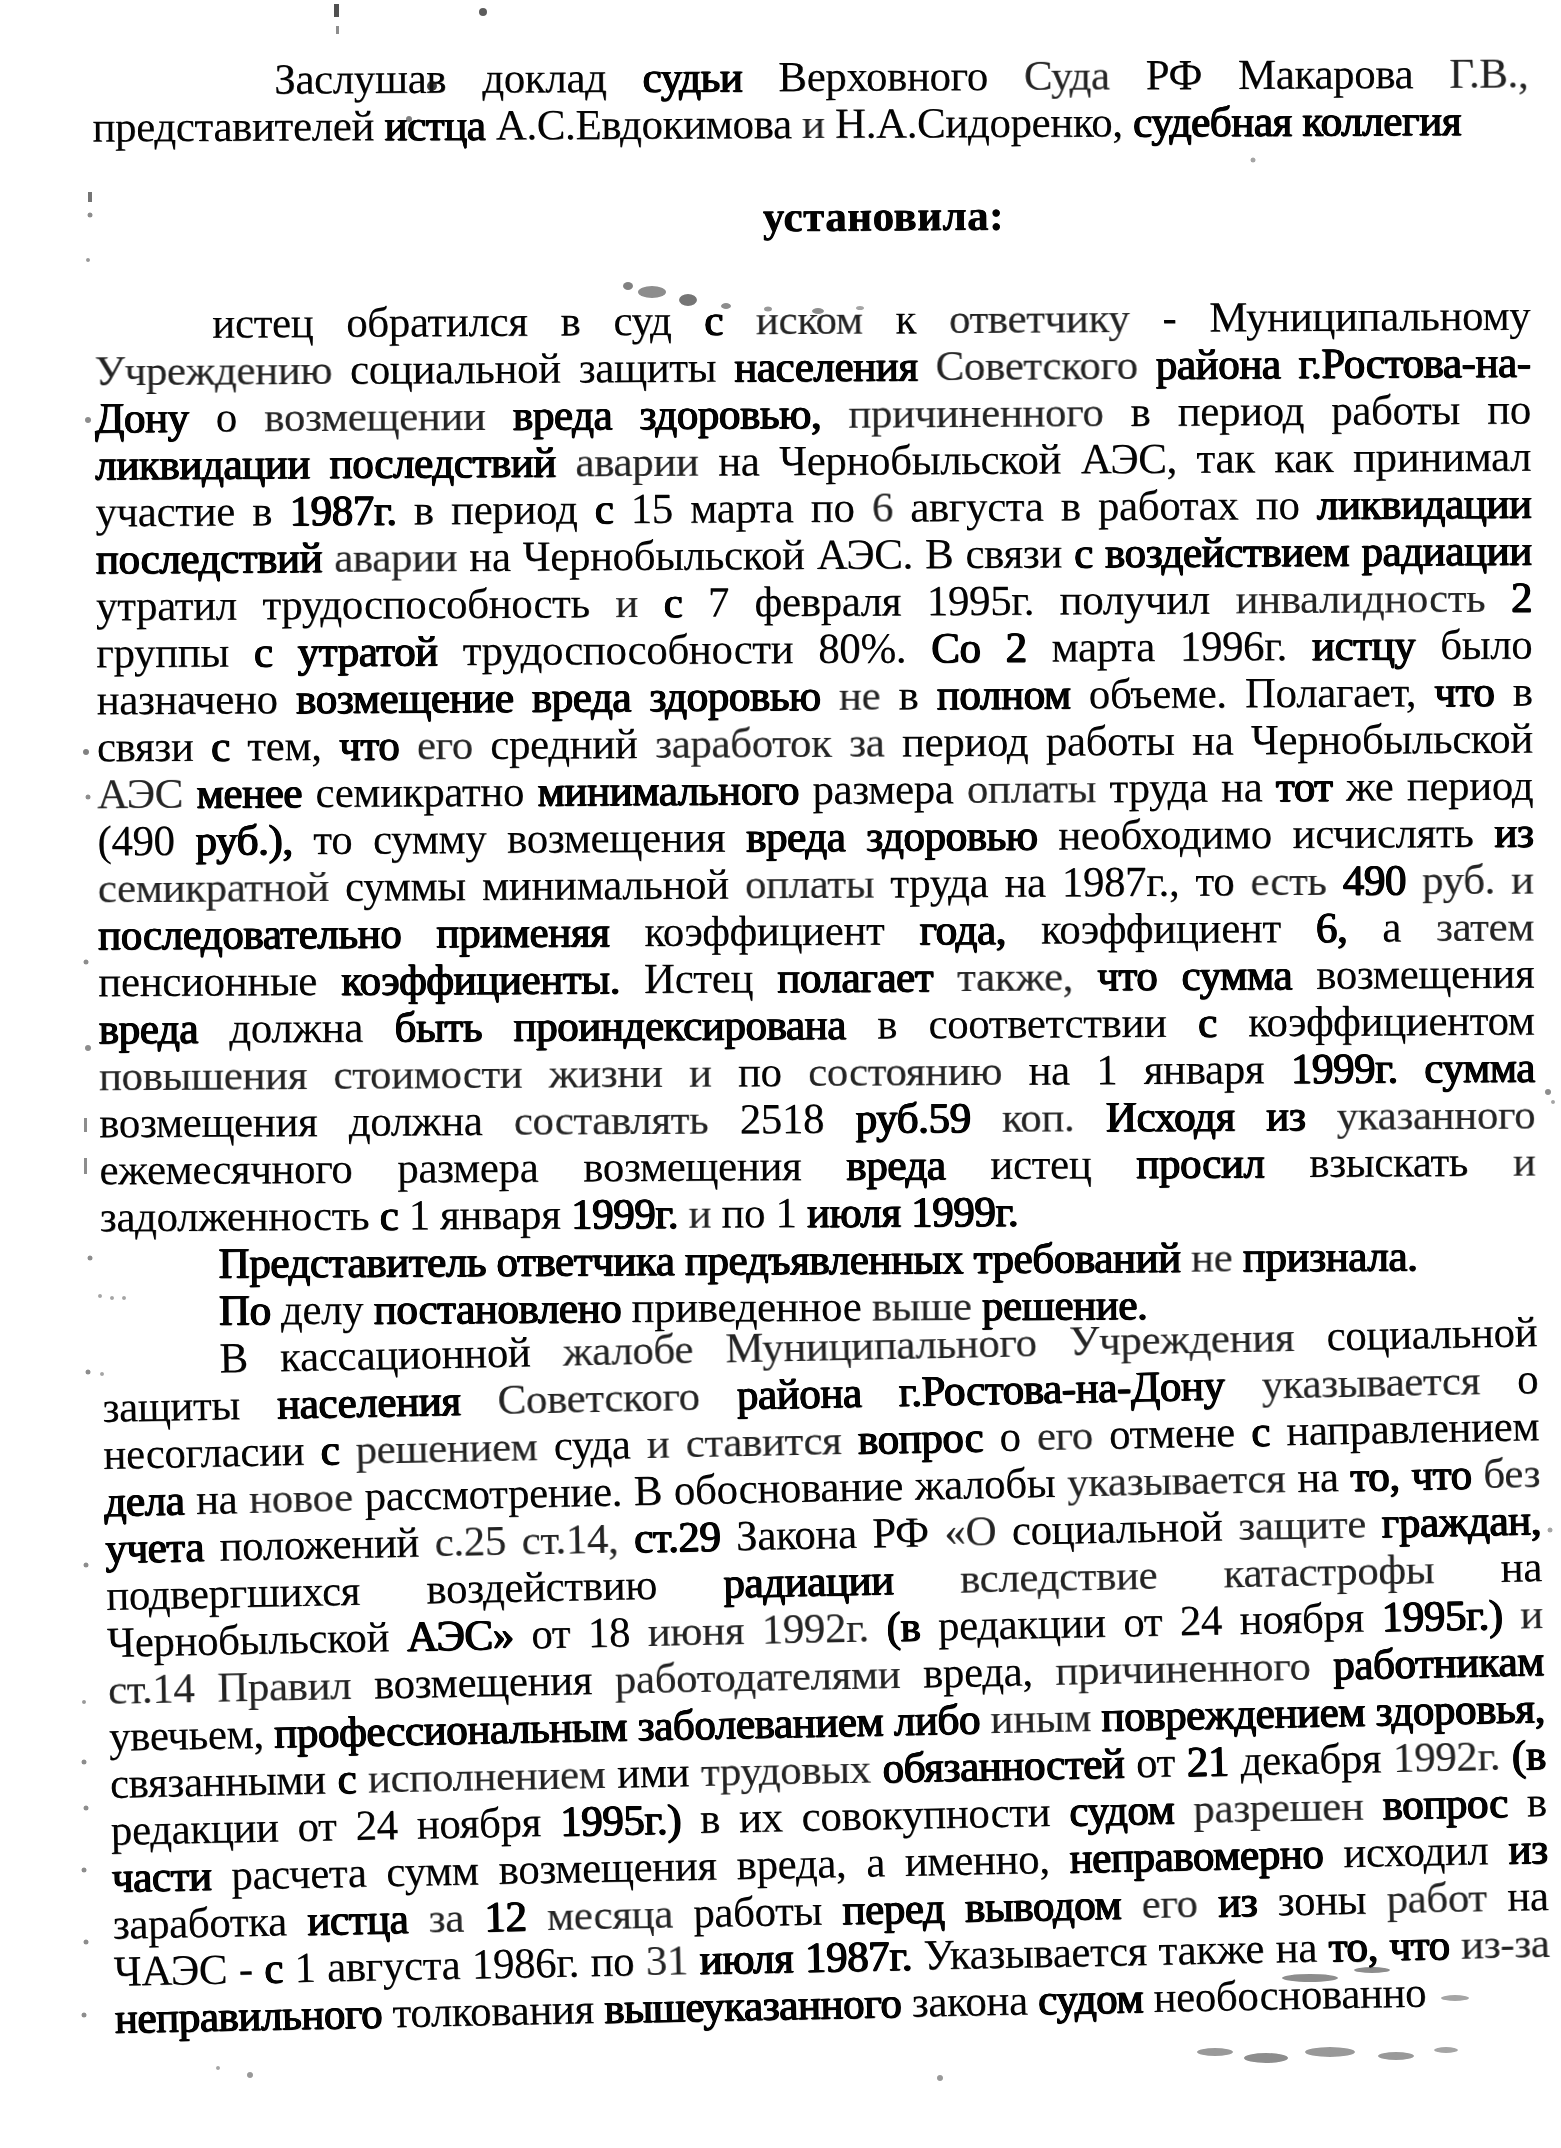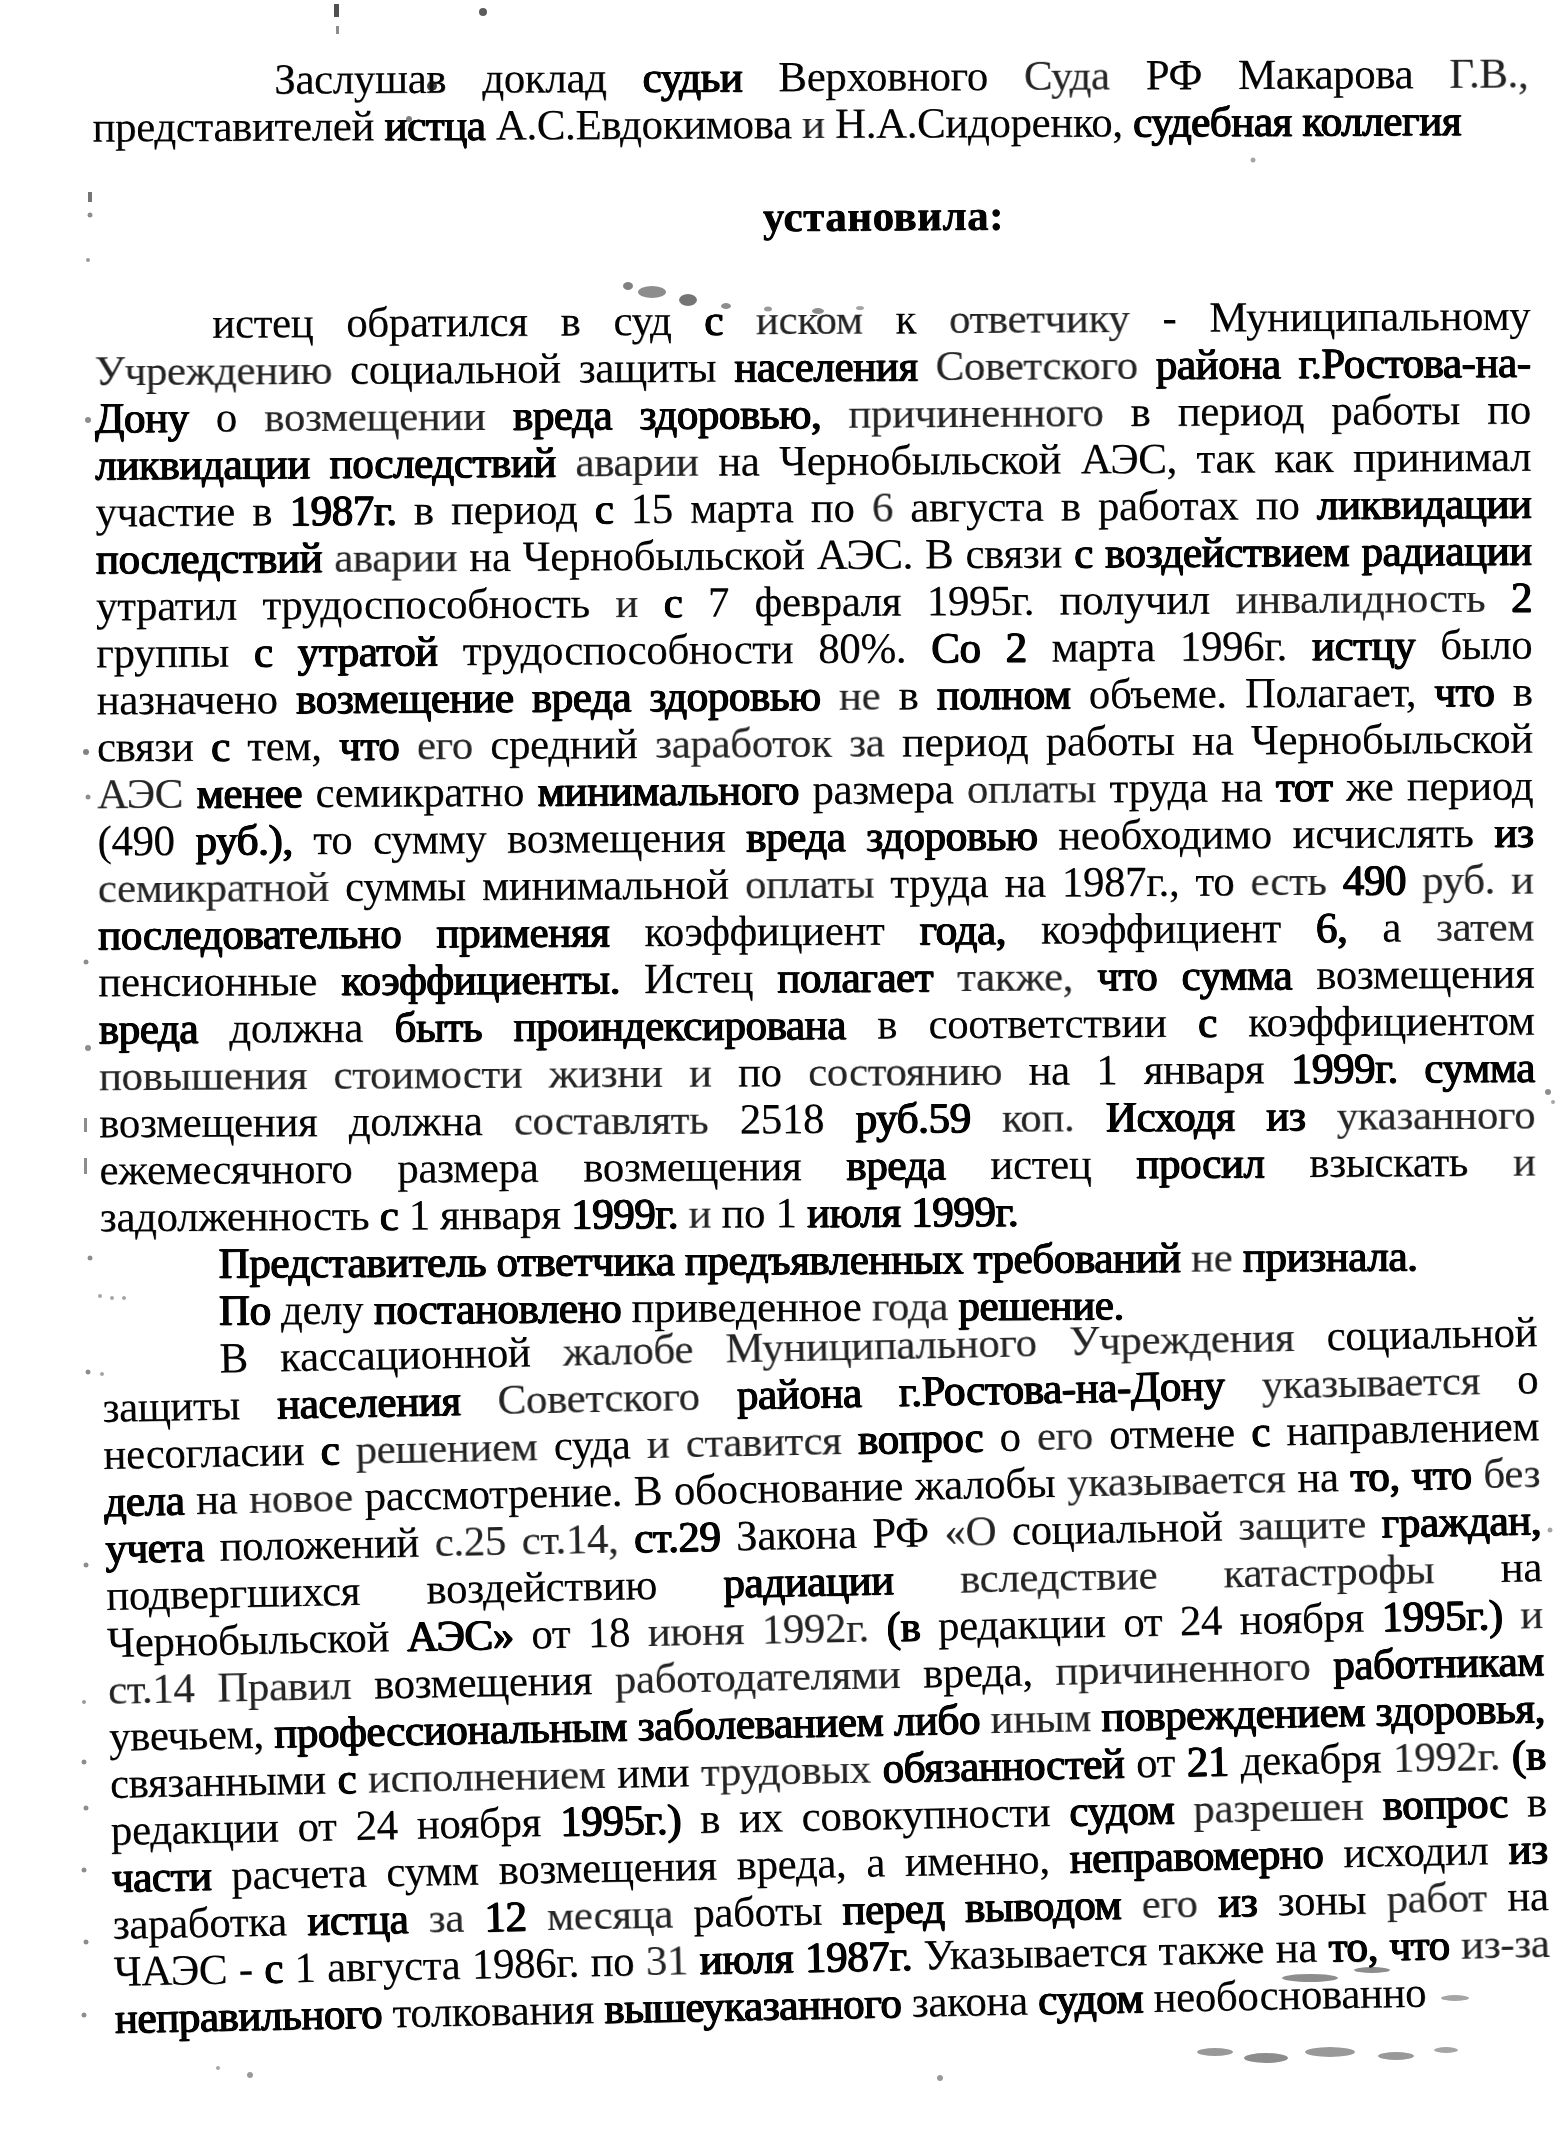--- a/index.html
+++ b/index.html
@@ -69,21 +69,21 @@
 
   <div class="doc">
     <p class="para para-intro ink">Заслушав доклад <span class="w-heavy">судьи</span> Верховного <span class="w-light">Суда</span> РФ Макарова <span class="w-light">Г.В.,</span> представителей <span class="w-heavy">истца</span> А.С.Евдокимова <span class="w-light">и</span> Н.А.Сидоренко, <span class="w-heavy">судебная</span> <span class="w-heavy">коллегия</span></p>
 
     <p class="para heading">установила:</p>
 
     <p class="para para-body ink">истец обратился в суд <span class="w-heavy">с</span> <span class="w-light">иском</span> к <span class="w-light">ответчику</span> - Муниципальному <span class="w-light">Учреждению</span> социальной защиты <span class="w-heavy">населения</span> <span class="w-light">Советского</span> <span class="w-heavy">района</span> <span class="w-heavy">г.Ростова-на-Дону</span> о <span class="w-light">возмещении</span> <span class="w-heavy">вреда</span> <span class="w-heavy">здоровью,</span> <span class="w-light">причиненного</span> в период работы по <span class="w-heavy">ликвидации</span> <span class="w-heavy">последствий</span> <span class="w-light">аварии</span> на Чернобыльской АЭС, так как принимал участие в <span class="w-heavy">1987г.</span> в период <span class="w-heavy">с</span> 15 марта по <span class="w-light">6</span> августа в работах по <span class="w-heavy">ликвидации</span> <span class="w-heavy">последствий</span> <span class="w-light">аварии</span> на Чернобыльской АЭС. В связи <span class="w-heavy">с</span> <span class="w-heavy">воздействием</span> <span class="w-heavy">радиации</span> утратил трудоспособность <span class="w-light">и</span> <span class="w-heavy">с</span> 7 февраля 1995г. получил <span class="w-light">инвалидность</span> <span class="w-heavy">2</span> группы <span class="w-heavy">с</span> <span class="w-heavy">утратой</span> трудоспособности 80%. <span class="w-heavy">Со</span> <span class="w-heavy">2</span> марта 1996г. <span class="w-heavy">истцу</span> было назначено <span class="w-heavy">возмещение</span> <span class="w-heavy">вреда</span> <span class="w-heavy">здоровью</span> <span class="w-light">не</span> в <span class="w-heavy">полном</span> объеме. Полагает, <span class="w-heavy">что</span> в связи <span class="w-heavy">с</span> тем, <span class="w-heavy">что</span> <span class="w-light">его</span> средний <span class="w-light">заработок</span> <span class="w-light">за</span> период работы на Чернобыльской <span class="w-light">АЭС</span> <span class="w-heavy">менее</span> семикратно <span class="w-heavy">минимального</span> размера <span class="w-light">оплаты</span> труда на <span class="w-heavy">тот</span> же период (490 <span class="w-heavy">руб.),</span> то сумму возмещения <span class="w-heavy">вреда</span> <span class="w-heavy">здоровью</span> необходимо исчислять <span class="w-heavy">из</span> <span class="w-light">семикратной</span> суммы минимальной <span class="w-light">оплаты</span> труда на 1987г., то <span class="w-light">есть</span> <span class="w-heavy">490</span> <span class="w-light">руб.</span> <span class="w-light">и</span> <span class="w-heavy">последовательно</span> <span class="w-heavy">применяя</span> коэффициент <span class="w-heavy">года,</span> коэффициент <span class="w-heavy">6,</span> а <span class="w-light">затем</span> пенсионные <span class="w-heavy">коэффициенты.</span> Истец <span class="w-heavy">полагает</span> <span class="w-light">также,</span> <span class="w-heavy">что</span> <span class="w-heavy">сумма</span> возмещения <span class="w-heavy">вреда</span> должна <span class="w-heavy">быть</span> <span class="w-heavy">проиндексирована</span> в соответствии <span class="w-heavy">с</span> коэффициентом <span class="w-light">повышения</span> <span class="w-light">стоимости</span> <span class="w-light">жизни</span> <span class="w-light">и</span> по <span class="w-light">состоянию</span> на 1 января <span class="w-heavy">1999г.</span> <span class="w-heavy">сумма</span> возмещения должна <span class="w-light">составлять</span> 2518 <span class="w-heavy">руб.59</span> <span class="w-light">коп.</span> <span class="w-heavy">Исходя</span> <span class="w-heavy">из</span> <span class="w-light">указанного</span> ежемесячного размера возмещения <span class="w-heavy">вреда</span> истец <span class="w-heavy">просил</span> взыскать <span class="w-light">и</span> задолженность <span class="w-heavy">с</span> 1 января <span class="w-heavy">1999г.</span> <span class="w-light">и</span> по 1 <span class="w-heavy">июля</span> <span class="w-heavy">1999г.</span></p>
 
     <p class="para para-body ink"><span class="w-heavy">Представитель</span> <span class="w-heavy">ответчика</span> <span class="w-heavy">предъявленных</span> <span class="w-heavy">требований</span> <span class="w-light">не</span> <span class="w-heavy">признала.</span></p>
 
-    <p class="para para-body ink"><span class="w-heavy">По</span> делу <span class="w-heavy">постановлено</span> приведенное <span class="w-light">года</span> <span class="w-heavy">решение.</span></p>
+    <p class="para para-body ink"><span class="w-heavy">По</span> делу <span class="w-heavy">постановлено</span> приведенное <span class="w-light">выше</span> <span class="w-heavy">решение.</span></p>
 
     <p class="para para-cassation ink">В кассационной <span class="w-light">жалобе</span> <span class="w-light">Муниципального</span> <span class="w-light">Учреждения</span> социальной защиты <span class="w-heavy">населения</span> <span class="w-light">Советского</span> <span class="w-heavy">района</span> <span class="w-heavy">г.Ростова-на-Дону</span> <span class="w-light">указывается</span> о несогласии <span class="w-heavy">с</span> <span class="w-light">решением</span> суда <span class="w-light">и</span> <span class="w-light">ставится</span> <span class="w-heavy">вопрос</span> о <span class="w-light">его</span> отмене <span class="w-heavy">с</span> направлением <span class="w-heavy">дела</span> на <span class="w-light">новое</span> рассмотрение. В обоснование жалобы <span class="w-light">указывается</span> на <span class="w-heavy">то,</span> <span class="w-heavy">что</span> <span class="w-light">без</span> <span class="w-heavy">учета</span> положений <span class="w-light">с.25</span> <span class="w-light">ст.14,</span> <span class="w-heavy">ст.29</span> Закона РФ <span class="w-light">«О</span> социальной <span class="w-light">защите</span> <span class="w-heavy">граждан,</span> подвергшихся воздействию <span class="w-heavy">радиации</span> <span class="w-light">вследствие</span> <span class="w-light">катастрофы</span> на Чернобыльской <span class="w-heavy">АЭС»</span> от 18 <span class="w-light">июня</span> <span class="w-light">1992г.</span> <span class="w-heavy">(в</span> редакции от 24 ноября <span class="w-heavy">1995г.)</span> <span class="w-light">и</span> <span class="w-light">ст.14</span> <span class="w-light">Правил</span> возмещения <span class="w-light">работодателями</span> вреда, <span class="w-light">причиненного</span> <span class="w-heavy">работникам</span> увечьем, <span class="w-heavy">профессиональным</span> <span class="w-heavy">заболеванием</span> <span class="w-heavy">либо</span> <span class="w-light">иным</span> <span class="w-heavy">повреждением</span> <span class="w-heavy">здоровья,</span> связанными <span class="w-heavy">с</span> <span class="w-light">исполнением</span> ими <span class="w-light">трудовых</span> <span class="w-heavy">обязанностей</span> от <span class="w-heavy">21</span> декабря <span class="w-light">1992г.</span> <span class="w-heavy">(в</span> редакции от 24 ноября <span class="w-heavy">1995г.)</span> в их совокупности <span class="w-heavy">судом</span> <span class="w-light">разрешен</span> <span class="w-heavy">вопрос</span> в <span class="w-heavy">части</span> расчета сумм возмещения вреда, а именно, <span class="w-heavy">неправомерно</span> исходил <span class="w-heavy">из</span> заработка <span class="w-heavy">истца</span> <span class="w-light">за</span> <span class="w-heavy">12</span> <span class="w-light">месяца</span> работы <span class="w-heavy">перед</span> <span class="w-heavy">выводом</span> <span class="w-light">его</span> <span class="w-heavy">из</span> зоны <span class="w-light">работ</span> на ЧАЭС - <span class="w-heavy">с</span> 1 августа 1986г. по <span class="w-light">31</span> <span class="w-heavy">июля</span> <span class="w-heavy">1987г.</span> Указывается также на <span class="w-heavy">то,</span> <span class="w-heavy">что</span> <span class="w-light">из-за</span> <span class="w-heavy">неправильного</span> толкования <span class="w-heavy">вышеуказанного</span> закона <span class="w-heavy">судом</span> необоснованно</p>
   </div>
 
   <svg class="noise" width="1561" height="2148" viewBox="0 0 1561 2148" xmlns="http://www.w3.org/2000/svg">
     <g fill="#1a1a1a">
 
       <rect x="334" y="4" width="5" height="13" opacity="0.75"></rect>
       <rect x="336" y="26" width="3" height="8" opacity="0.5"></rect>
       <circle cx="483" cy="12" r="4" opacity="0.7"></circle>

